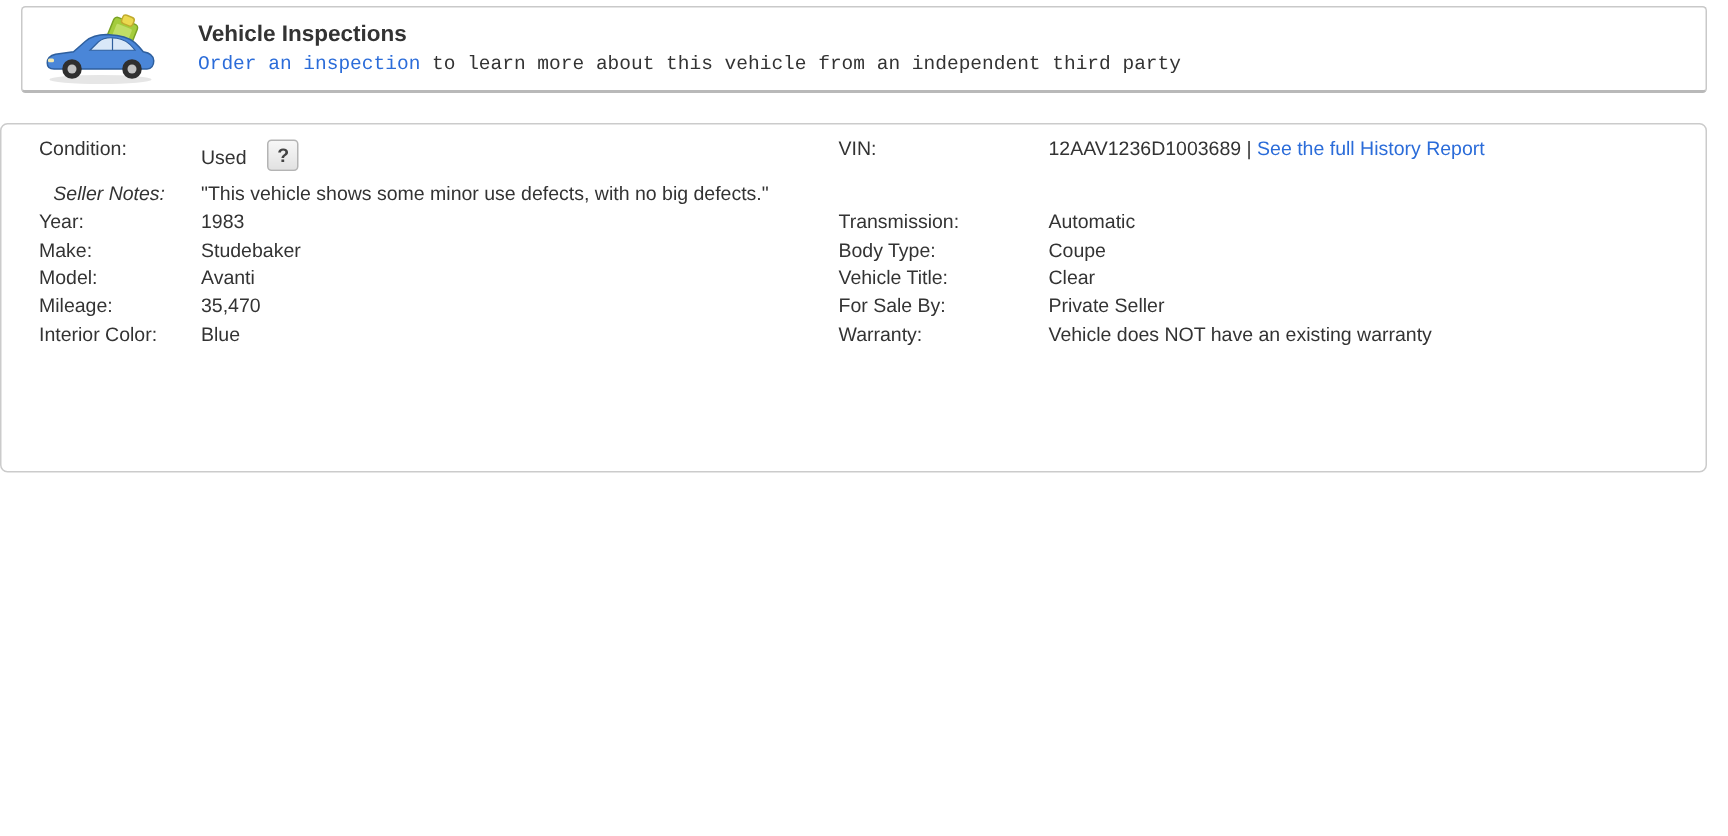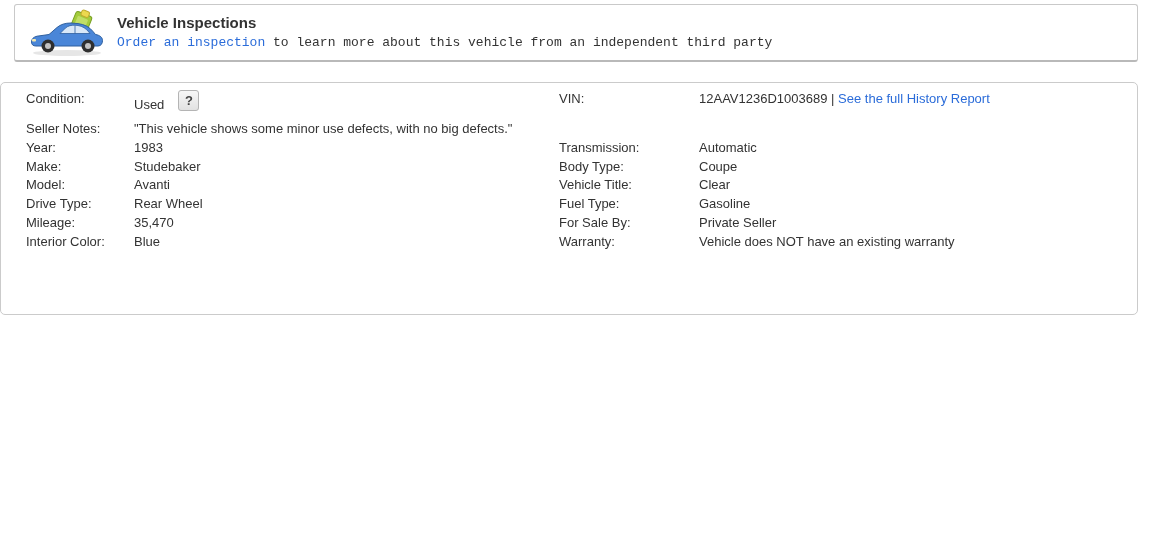--- a/index.html
+++ b/index.html
@@ -17,21 +17,21 @@
   .header-panel {
     margin: 4px 14px 0 14px;
     height: 58px;
     border-radius: 3px;
     border-bottom: 2px solid #b9b9b9;
     display: flex;
     align-items: center;
     padding-left: 13px;
   }
   .car-icon-wrap { width: 78px; height: 50px; flex: 0 0 auto; }
-  .header-text { margin-left: 11px; }
+  .header-text { margin-left: 26px; }
   .header-title { font-size: 15px; font-weight: bold; color: #333; line-height: 18px; }
   .header-sub { font-size: 13px; color: #333; margin-top: 3px; line-height: 16px; font-family: Liberation Mono, monospace; }
   .lnk { color: #2b6cd9; text-decoration: none; cursor: pointer; }
 
   
   .details-panel {
     margin: 20px 14px 0 0;
     height: 233px;
     border-radius: 5px;
     border-color: #cbcbcb;
@@ -45,33 +45,33 @@
     font-size: 13px;
     color: #333;
   }
   table.specs td {
     padding: 0;
     vertical-align: top;
     line-height: 18.8px;
     white-space: nowrap;
   }
   .row-cond td { height: 30px; }
-  .cond-wrap { display: flex; height: 27px; align-items: flex-start; }
+  .cond-wrap { display: flex; height: 27px; align-items: center; }
   .cond-used { align-self: flex-end; padding-bottom: 2px; }
   .help-btn {
     margin-left: 14px;
     width: 21px; height: 21px;
     display: flex; align-items: center; justify-content: center;
     background: linear-gradient(#f7f7f7, #e2e2e2);
     border: 1px solid #b4b4b4;
     border-radius: 3px;
     font-weight: bold; font-size: 13px; color: #444;
     line-height: 1; cursor: pointer;
   }
-  .sn-label { text-align: left; padding-right: 24px !important; }
+  .sn-label { text-align: right; padding-right: 24px !important; font-style: italic; }
 
   
   .description {
     margin: 33px 14px 0 17px;
     font-family: "Liberation Serif", serif;
     font-size: 16px;
     line-height: 19.5px;
     color: #000;
   }
   .description p { margin: 0 0 46px 0; }
@@ -142,26 +142,20 @@
         <td class="lbl">Body Type:</td>
         <td class="val">Coupe</td>
       </tr>
         <tr class="spec-row">
         <td class="lbl">Model:</td>
         <td class="val">Avanti</td>
         <td class="lbl">Vehicle Title:</td>
         <td class="val">Clear</td>
       </tr>
         <tr class="spec-row">
-        <td class="lbl">Drive Type:</td>
-        <td class="val">Rear Wheel</td>
-        <td class="lbl">Fuel Type:</td>
-        <td class="val">Gasoline</td>
-      </tr>
-        <tr class="spec-row">
         <td class="lbl">Mileage:</td>
         <td class="val">35,470</td>
         <td class="lbl">For Sale By:</td>
         <td class="val">Private Seller</td>
       </tr>
         <tr class="spec-row">
         <td class="lbl">Interior Color:</td>
         <td class="val">Blue</td>
         <td class="lbl">Warranty:</td>
         <td class="val">Vehicle does NOT have an existing warranty</td>

